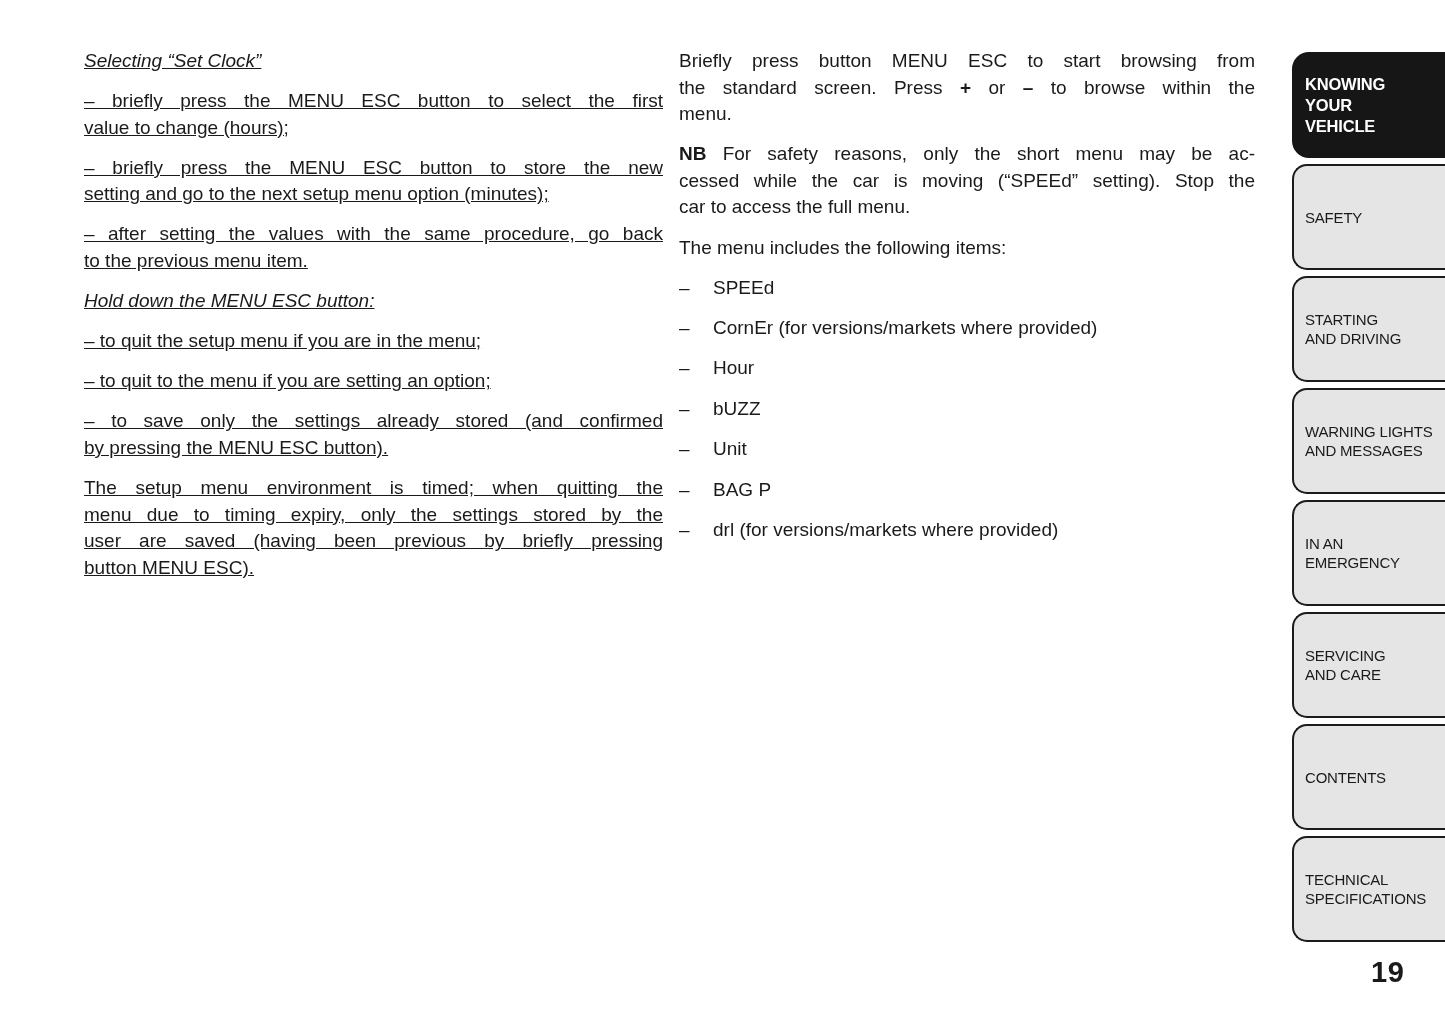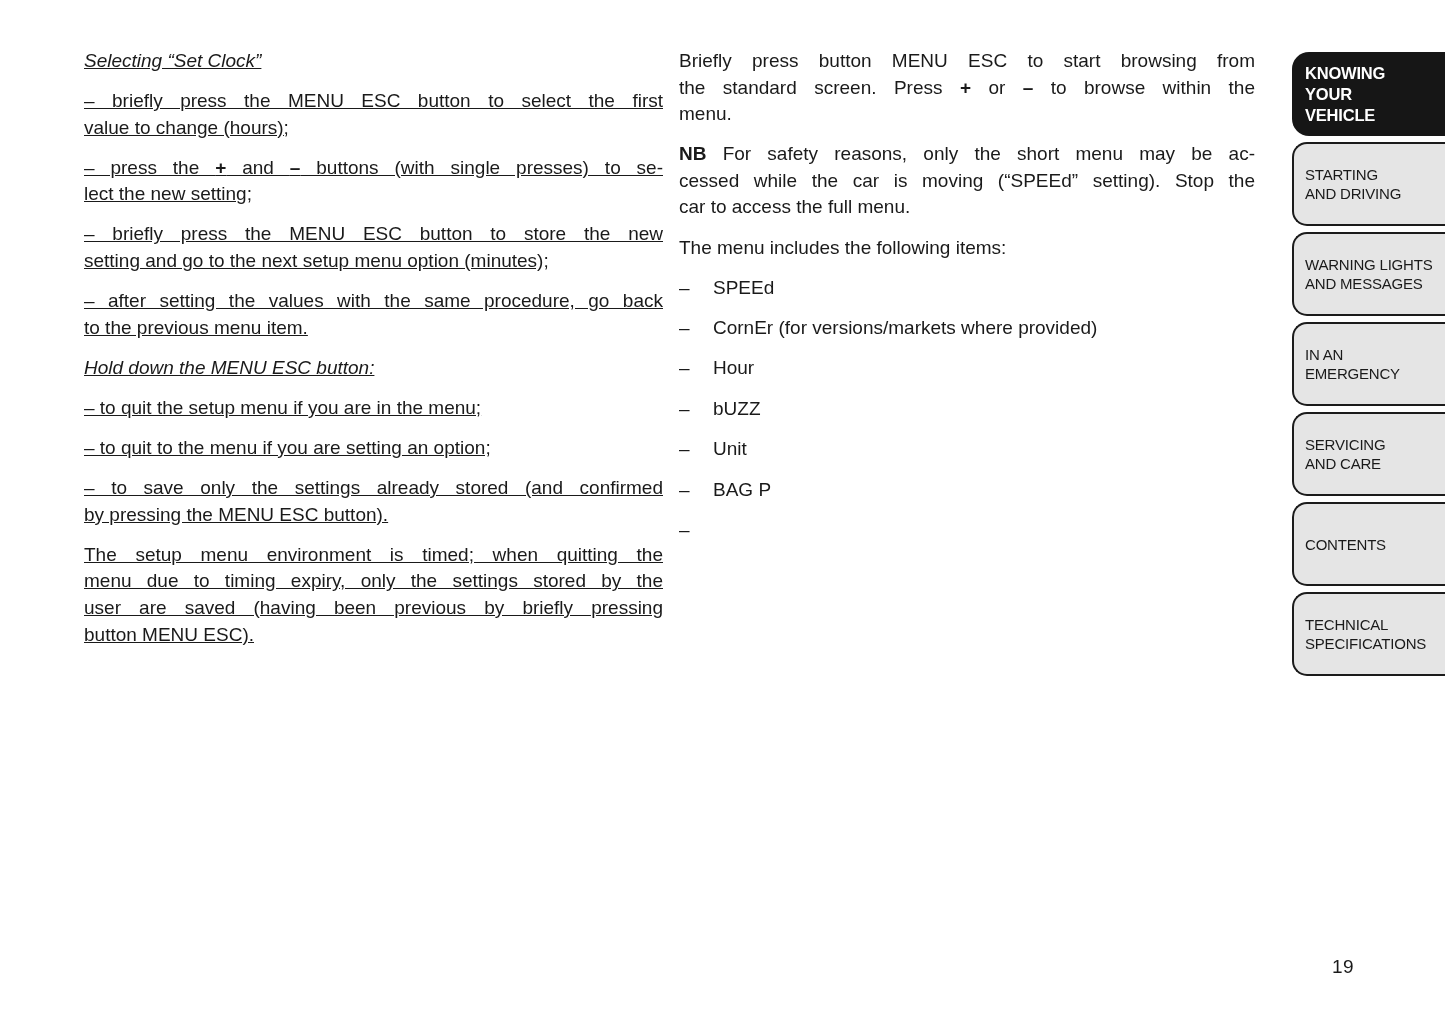--- a/index.html
+++ b/index.html
@@ -52,21 +52,21 @@
 
   
   .sidebar {
     position: absolute;
     top: 52px;
     right: 0;
     width: 153px;
   }
   .tab {
     box-sizing: border-box;
-    height: 84px;
+    height: 106px;
     margin-bottom: 6px;
     background: #e5e5e5;
     border: 2px solid #1b1b1b;
     border-right: none;
     border-radius: 15px 0 0 15px;
     display: flex;
     align-items: center;
     padding-left: 11px;
     cursor: pointer;
   }
@@ -84,43 +84,39 @@
   .tab.active .tab-label {
     color: #ffffff;
     font-weight: 700;
     font-size: 16.5px;
     line-height: 21px;
   }
 
   
   .page-number {
     position: absolute;
-    left: 1332px;
+    left: 1371px;
     top: 956px;
-    font-size: 19px;
-    font-weight: 400;
+    font-size: 29px;
+    font-weight: 700;
     letter-spacing: 0.5px;
   }
 </style>
 </head>
 <body>
 
 <div class="page">
 
   <div class="column left">
       <div class="para italic">
         <div class="ln last">Selecting “Set Clock”</div>
       </div>
       <div class="para">
         <div class="ln">– briefly press the MENU ESC button to select the first</div>
         <div class="ln last">value to change (hours);</div>
-      </div>
-      <div class="para">
-        <div class="ln">– press the <b>+</b> and <b>–</b> buttons (with single presses) to se-</div>
-        <div class="ln last">lect the new setting;</div>
       </div>
       <div class="para">
         <div class="ln">– briefly press the MENU ESC button to store the new</div>
         <div class="ln last">setting and go to the next setup menu option (minutes);</div>
       </div>
       <div class="para">
         <div class="ln">– after setting the values with the same procedure, go back</div>
         <div class="ln last">to the previous menu item.</div>
       </div>
       <div class="para italic">
@@ -180,31 +176,35 @@
         <div class="menu-item">
           <span class="dash">–</span>
           <span>Unit</span>
         </div>
         <div class="menu-item">
           <span class="dash">–</span>
           <span>BAG P</span>
         </div>
         <div class="menu-item">
           <span class="dash">–</span>
+          <span>drl (for versions/markets where provided)</span>
         </div>
       </div>
   </div>
 
   <div class="sidebar">
       <div class="tab active">
         <div class="tab-label">KNOWING
 YOUR
 VEHICLE</div>
       </div>
       <div class="tab">
+        <div class="tab-label">SAFETY</div>
+      </div>
+      <div class="tab">
         <div class="tab-label">STARTING
 AND DRIVING</div>
       </div>
       <div class="tab">
         <div class="tab-label">WARNING LIGHTS
 AND MESSAGES</div>
       </div>
       <div class="tab">
         <div class="tab-label">IN AN
 EMERGENCY</div>

